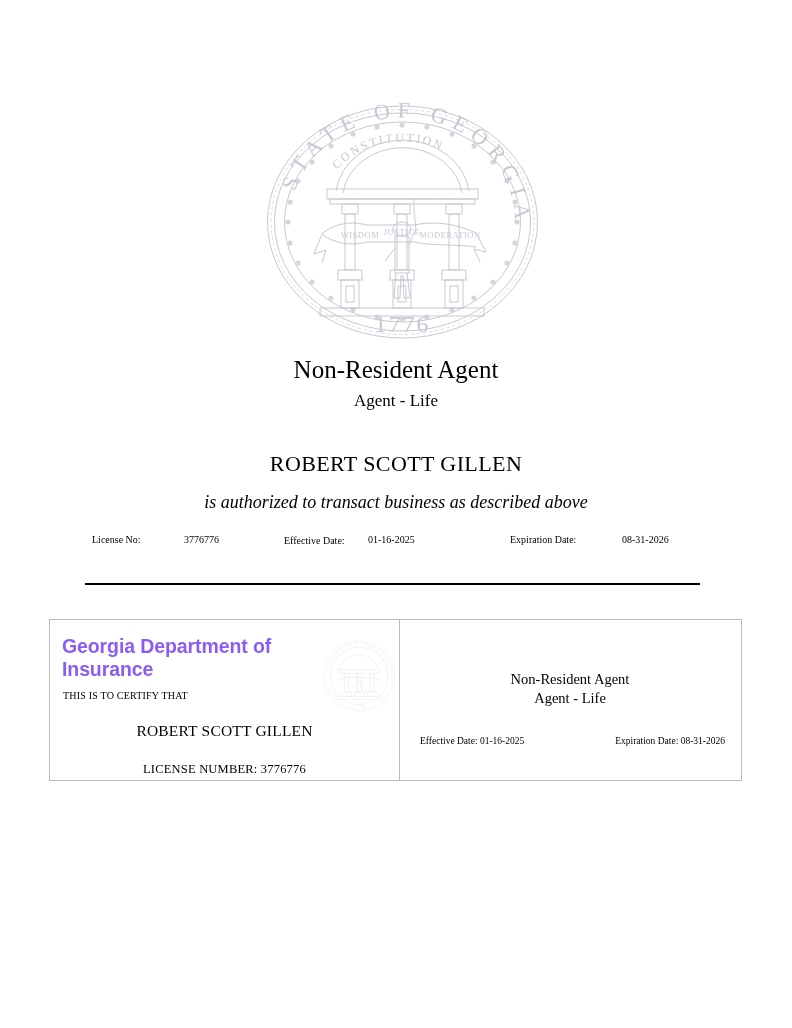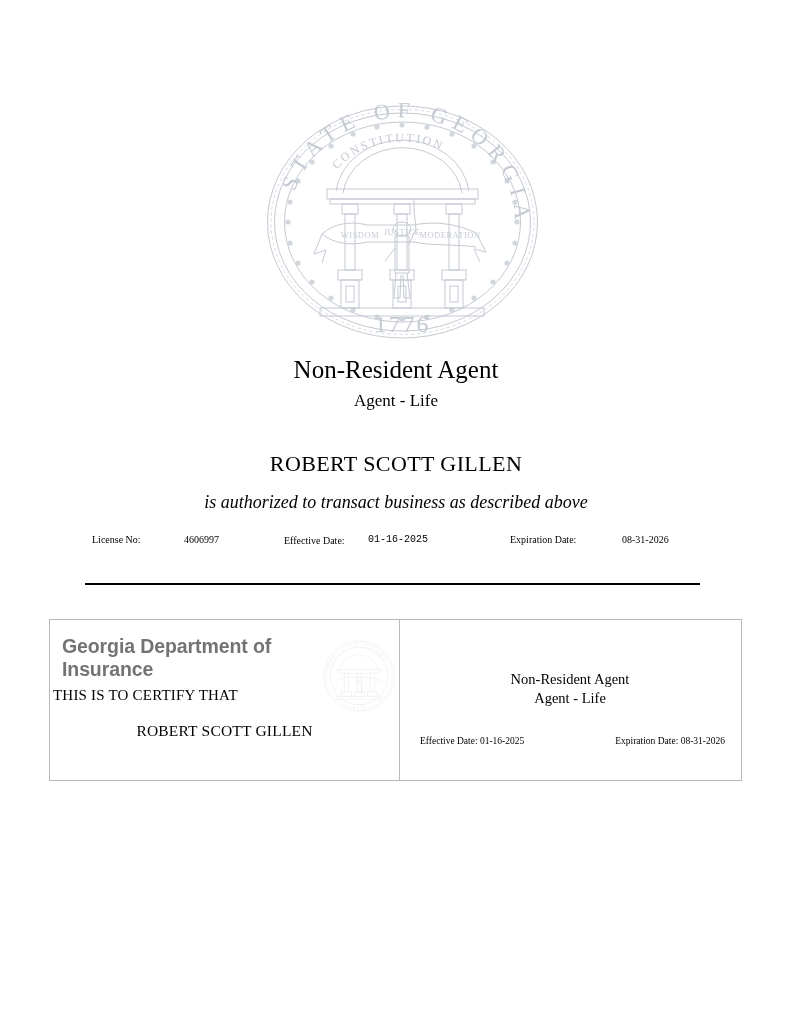--- a/index.html
+++ b/index.html
@@ -63,21 +63,21 @@
   }
   #license-details .dt-cell {
     position: absolute;
     font-size: 10px;
     line-height: 18px;
     white-space: nowrap;
   }
   #dt-lic-label  { left: 0px;   top: 1px; }
   #dt-lic-value  { left: 92px;  top: 1px; }
   #dt-eff-label  { left: 192px; top: 2px; font-size: 12px; }
-  #dt-eff-value  { left: 276px; top: 1px; font-family: Liberation Mono, monospace; }
+  #dt-eff-value  { left: 276px; top: 1px; }
   #dt-exp-label  { left: 418px; top: 1px; text-align: center; }
   #dt-exp-value  { left: 530px; top: 1px; }
 
   
   #divider-rule {
     position: absolute;
     left: 85px;
     top: 583px;
     width: 615px;
     height: 2px;
@@ -113,27 +113,27 @@
   #dept-name {
     position: absolute;
     left: 12px;
     top: 15px;
     width: 270px;
     font-family: "Liberation Sans", "DejaVu Sans", sans-serif;
     font-size: 19.5px;
     font-weight: 600;
     line-height: 23px;
     letter-spacing: -0.1px;
-    color: #737373;
+    color: #8b5cf6;
   }
   #certify-text {
     position: absolute;
-    left: 3px;
+    left: 13px;
     top: 68px;
-    font-size: 15px;
+    font-size: 10px;
     letter-spacing: 0.2px;
     line-height: 15px;
   }
   #card-licensee-name {
     position: absolute;
     left: 0;
     top: 101px;
     width: 349px;
     text-align: center;
     font-size: 15.5px;
@@ -311,38 +311,39 @@
 <div class="doc-line" id="license-type">Non-Resident Agent</div>
 
 <div class="doc-line" id="license-subtype">Agent - Life</div>
 
 <div class="doc-line" id="licensee-name">ROBERT SCOTT GILLEN</div>
 
 <div class="doc-line" id="authorization-statement">is authorized to transact business as described above</div>
 
 <div id="license-details">
   <span class="dt-cell" id="dt-lic-label">License No:</span>
-  <span class="dt-cell" id="dt-lic-value">4606997</span>
+  <span class="dt-cell" id="dt-lic-value">3776776</span>
   <span class="dt-cell" id="dt-eff-label">Effective Date:</span>
   <span class="dt-cell" id="dt-eff-value">01-16-2025</span>
   <span class="dt-cell" id="dt-exp-label">Expiration Date:</span>
   <span class="dt-cell" id="dt-exp-value">08-31-2026</span>
 </div>
 
 <div id="divider-rule"></div>
 
 <div id="wallet-card">
 
   <div id="card-left">
     <div id="dept-name">Georgia Department of Insurance</div>
 
     <div id="certify-text">THIS IS TO CERTIFY THAT</div>
 
     <div id="card-licensee-name">ROBERT SCOTT GILLEN</div>
 
+    <div id="card-license-number">LICENSE NUMBER: 3776776</div>
 
     <div id="card-seal-watermark">
       <svg viewBox="0 0 80 80" xmlns="http://www.w3.org/2000/svg">
         <defs>
           <path id="wmArc" d="M 8 40 A 32 30 0 0 1 72 40"></path>
         </defs>
         <g fill="none" stroke="#e2e5ea" stroke-width="0.9">
           <circle cx="40" cy="40" r="38"></circle>
           <circle cx="40" cy="40" r="35.5" stroke-dasharray="2 2"></circle>
           <circle cx="40" cy="40" r="31"></circle>

